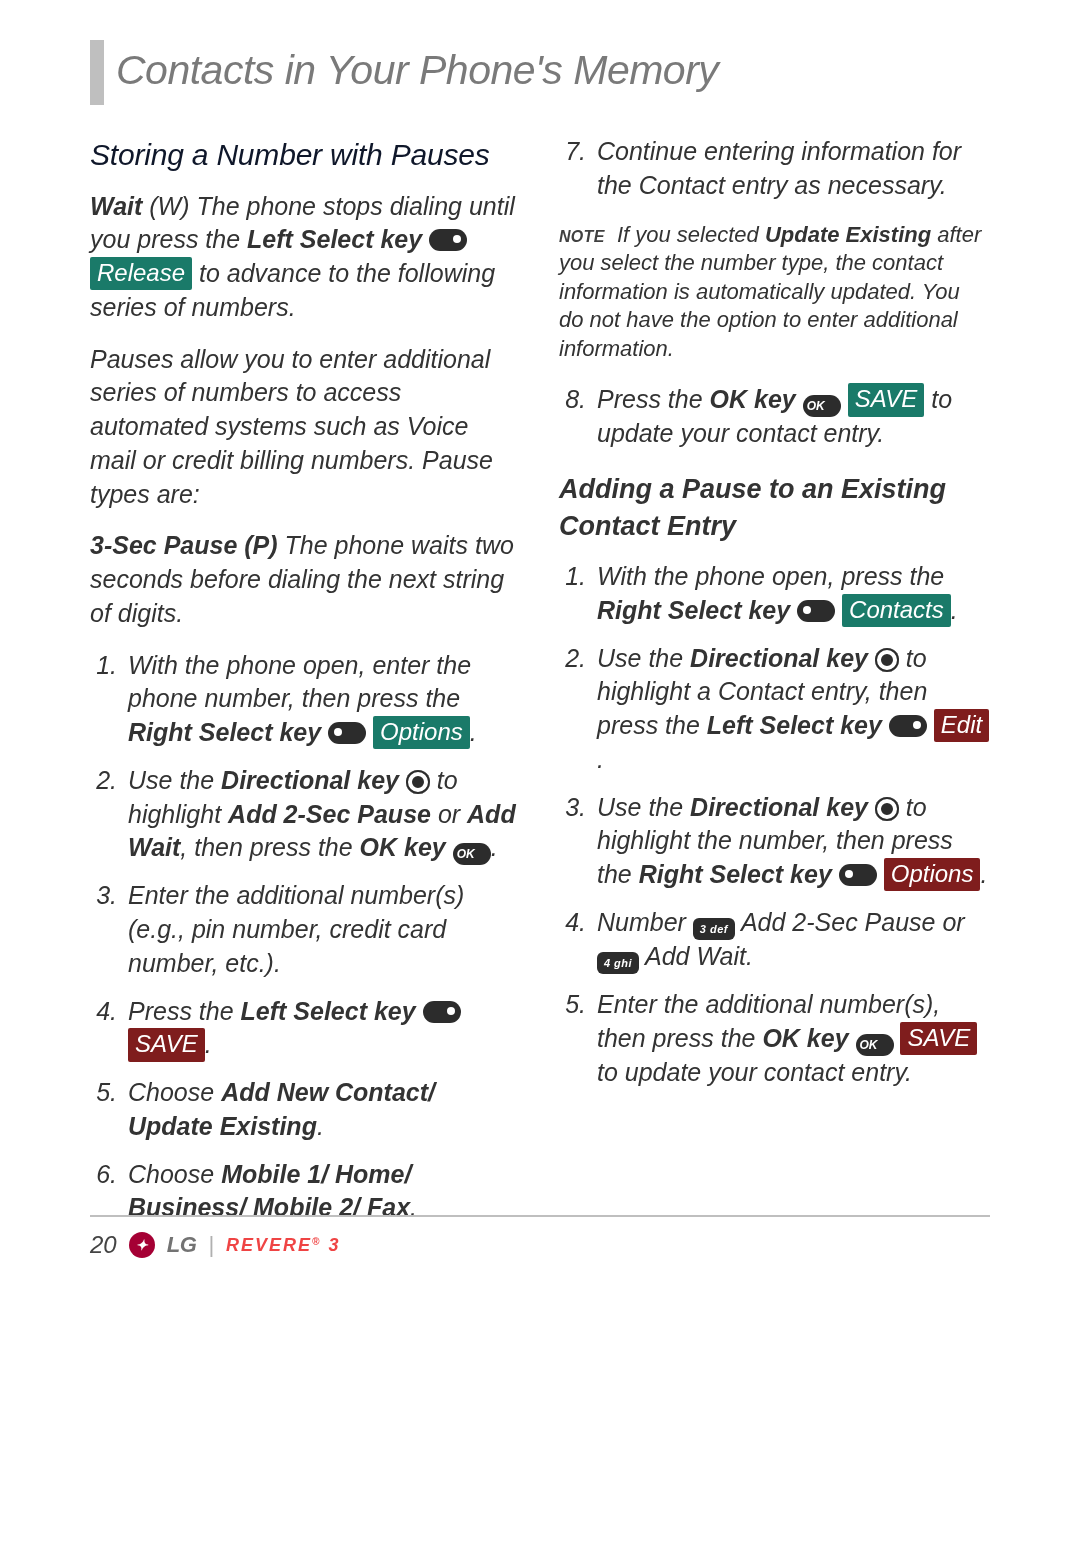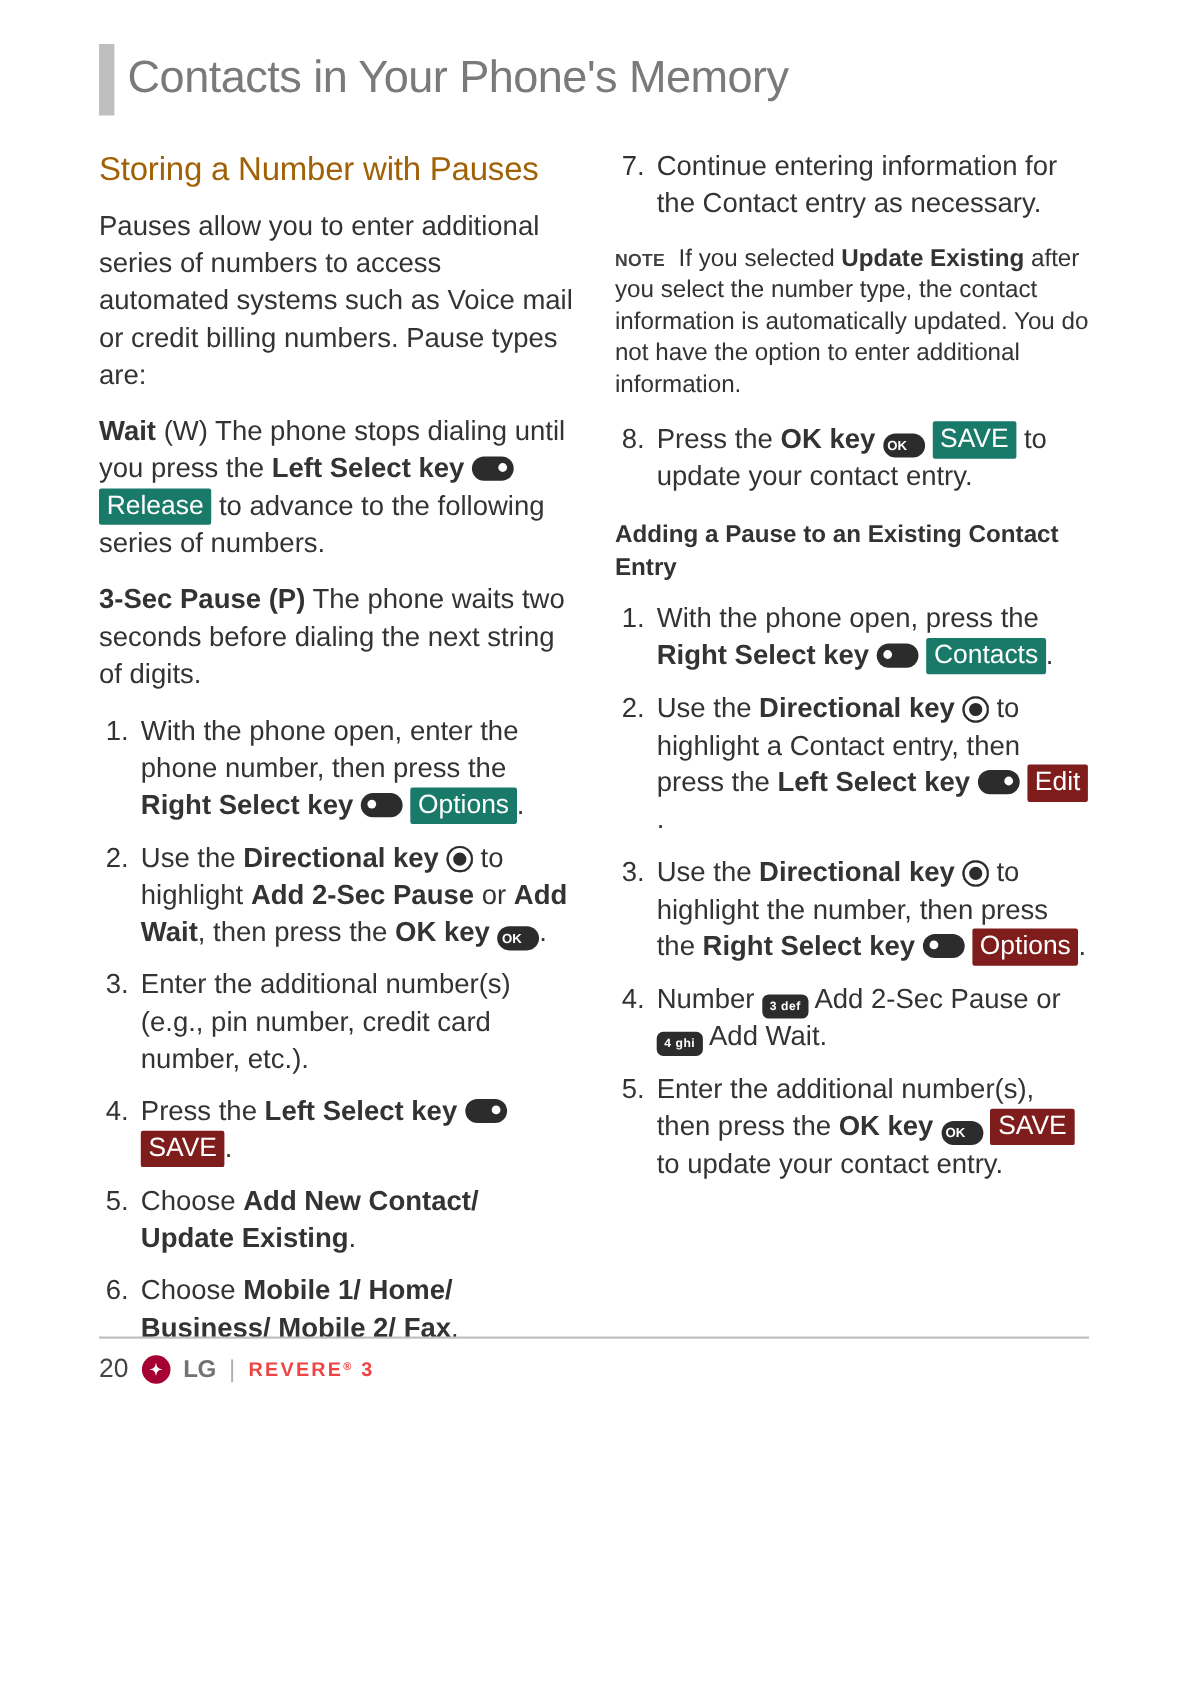--- a/index.html
+++ b/index.html
@@ -8,20 +8,21 @@
     background: #fff;
     font-family: "Helvetica Neue", Arial, sans-serif;
     color: #222;
   }
   .page {
     width: 1080px;
     height: 1329px;
     box-sizing: border-box;
     padding: 40px 90px 32px 90px;
     position: relative;
+    font-style: italic;
   }
   .title-bar {
     display: flex;
     align-items: flex-start;
     margin-bottom: 30px;
   }
   .title-indent {
     width: 14px;
     height: 65px;
     background: #bfbfbf;
@@ -39,21 +40,21 @@
     display: flex;
     gap: 38px;
   }
   .col {
     flex: 1;
     font-size: 25px;
     line-height: 1.35;
     color: #333;
   }
   .section-heading {
-    color: #a16207;
+    color: #0f172a;
     font-size: 30px;
     font-weight: 400;
     margin: 0 0 14px 0;
     letter-spacing: -0.2px;
   }
   p { margin: 0 0 18px 0; font-weight: 300; }
   .b { font-weight: 600; }
   ol { margin: 0 0 18px 0; padding-left: 34px; font-weight: 300; }
   ol li { margin-bottom: 14px; padding-left: 4px; }
   ol li::marker { font-weight: 300; }
@@ -148,21 +149,21 @@
     font-weight: 300;
   }
   .note-label {
     color: #404040;
     font-weight: 700;
     font-size: 16px;
     letter-spacing: 0.3px;
   }
   .sub-heading {
     font-weight: 600;
-    font-size: 22px;
+    font-size: 27px;
     margin: 20px 0 16px 0;
   }
   .footer {
     position: absolute;
     bottom: 70px;
     left: 90px;
     right: 90px;
   }
   .hr {
     height: 2px;
@@ -215,27 +216,27 @@
     <div class="title-indent"></div>
     <div class="page-title">Contacts in Your Phone's Memory</div>
   </div>
 
   <div class="cols">
 
     <div class="col">
 
       <h2 class="section-heading">Storing a Number with Pauses</h2>
 
-      <p>Pauses allow you to enter additional series of numbers to access automated systems such as Voice mail or credit billing numbers. Pause types are:</p>
-
       <p>
         <span class="b">Wait</span><span> (W) </span><span>The phone stops dialing until you press the </span><span class="b">Left Select key</span>
         <span class="key-pill left"></span>
         <span class="badge">Release</span><span> to advance to the following series of numbers.</span>
       </p>
+
+      <p>Pauses allow you to enter additional series of numbers to access automated systems such as Voice mail or credit billing numbers. Pause types are:</p>
 
       <p>
         <span class="b">3-Sec Pause (P)</span><span> The phone waits two seconds before dialing the next string of digits.</span>
       </p>
 
       <ol>
         <li>
           <span>With the phone open, enter the phone number, then press the </span><span class="b">Right Select key</span>
           <span class="key-pill right"></span>
           <span class="badge">Options</span><span>.</span>

